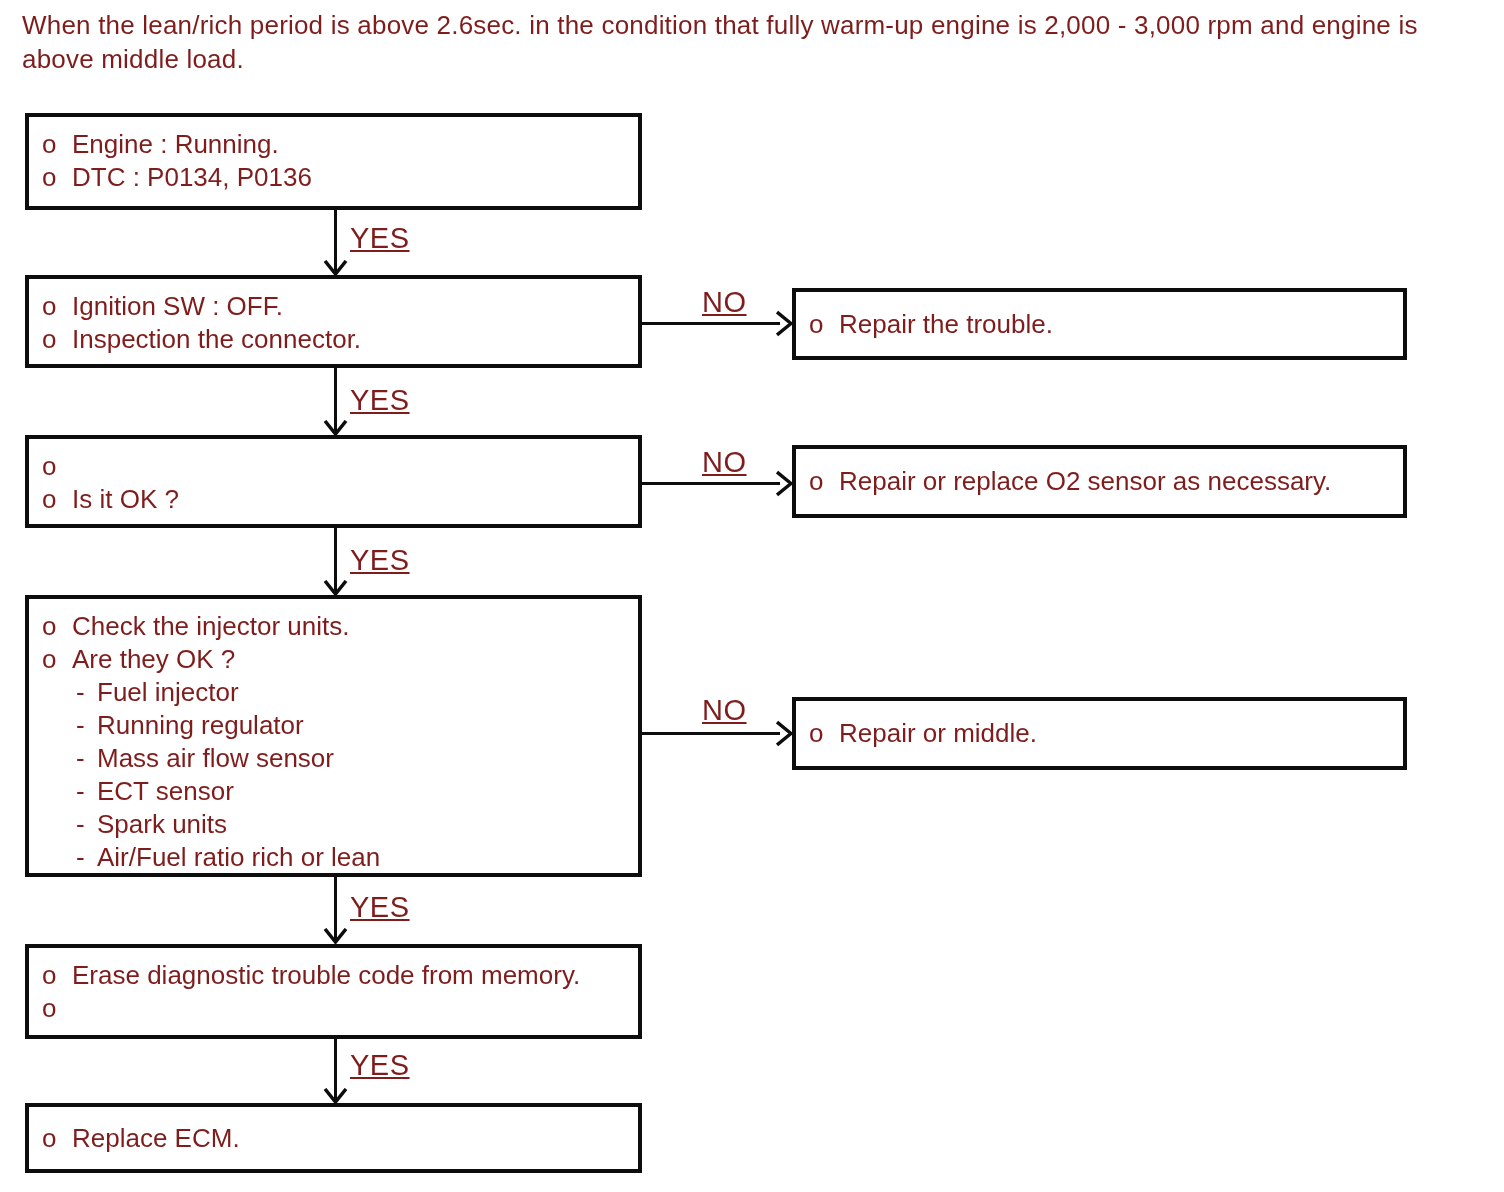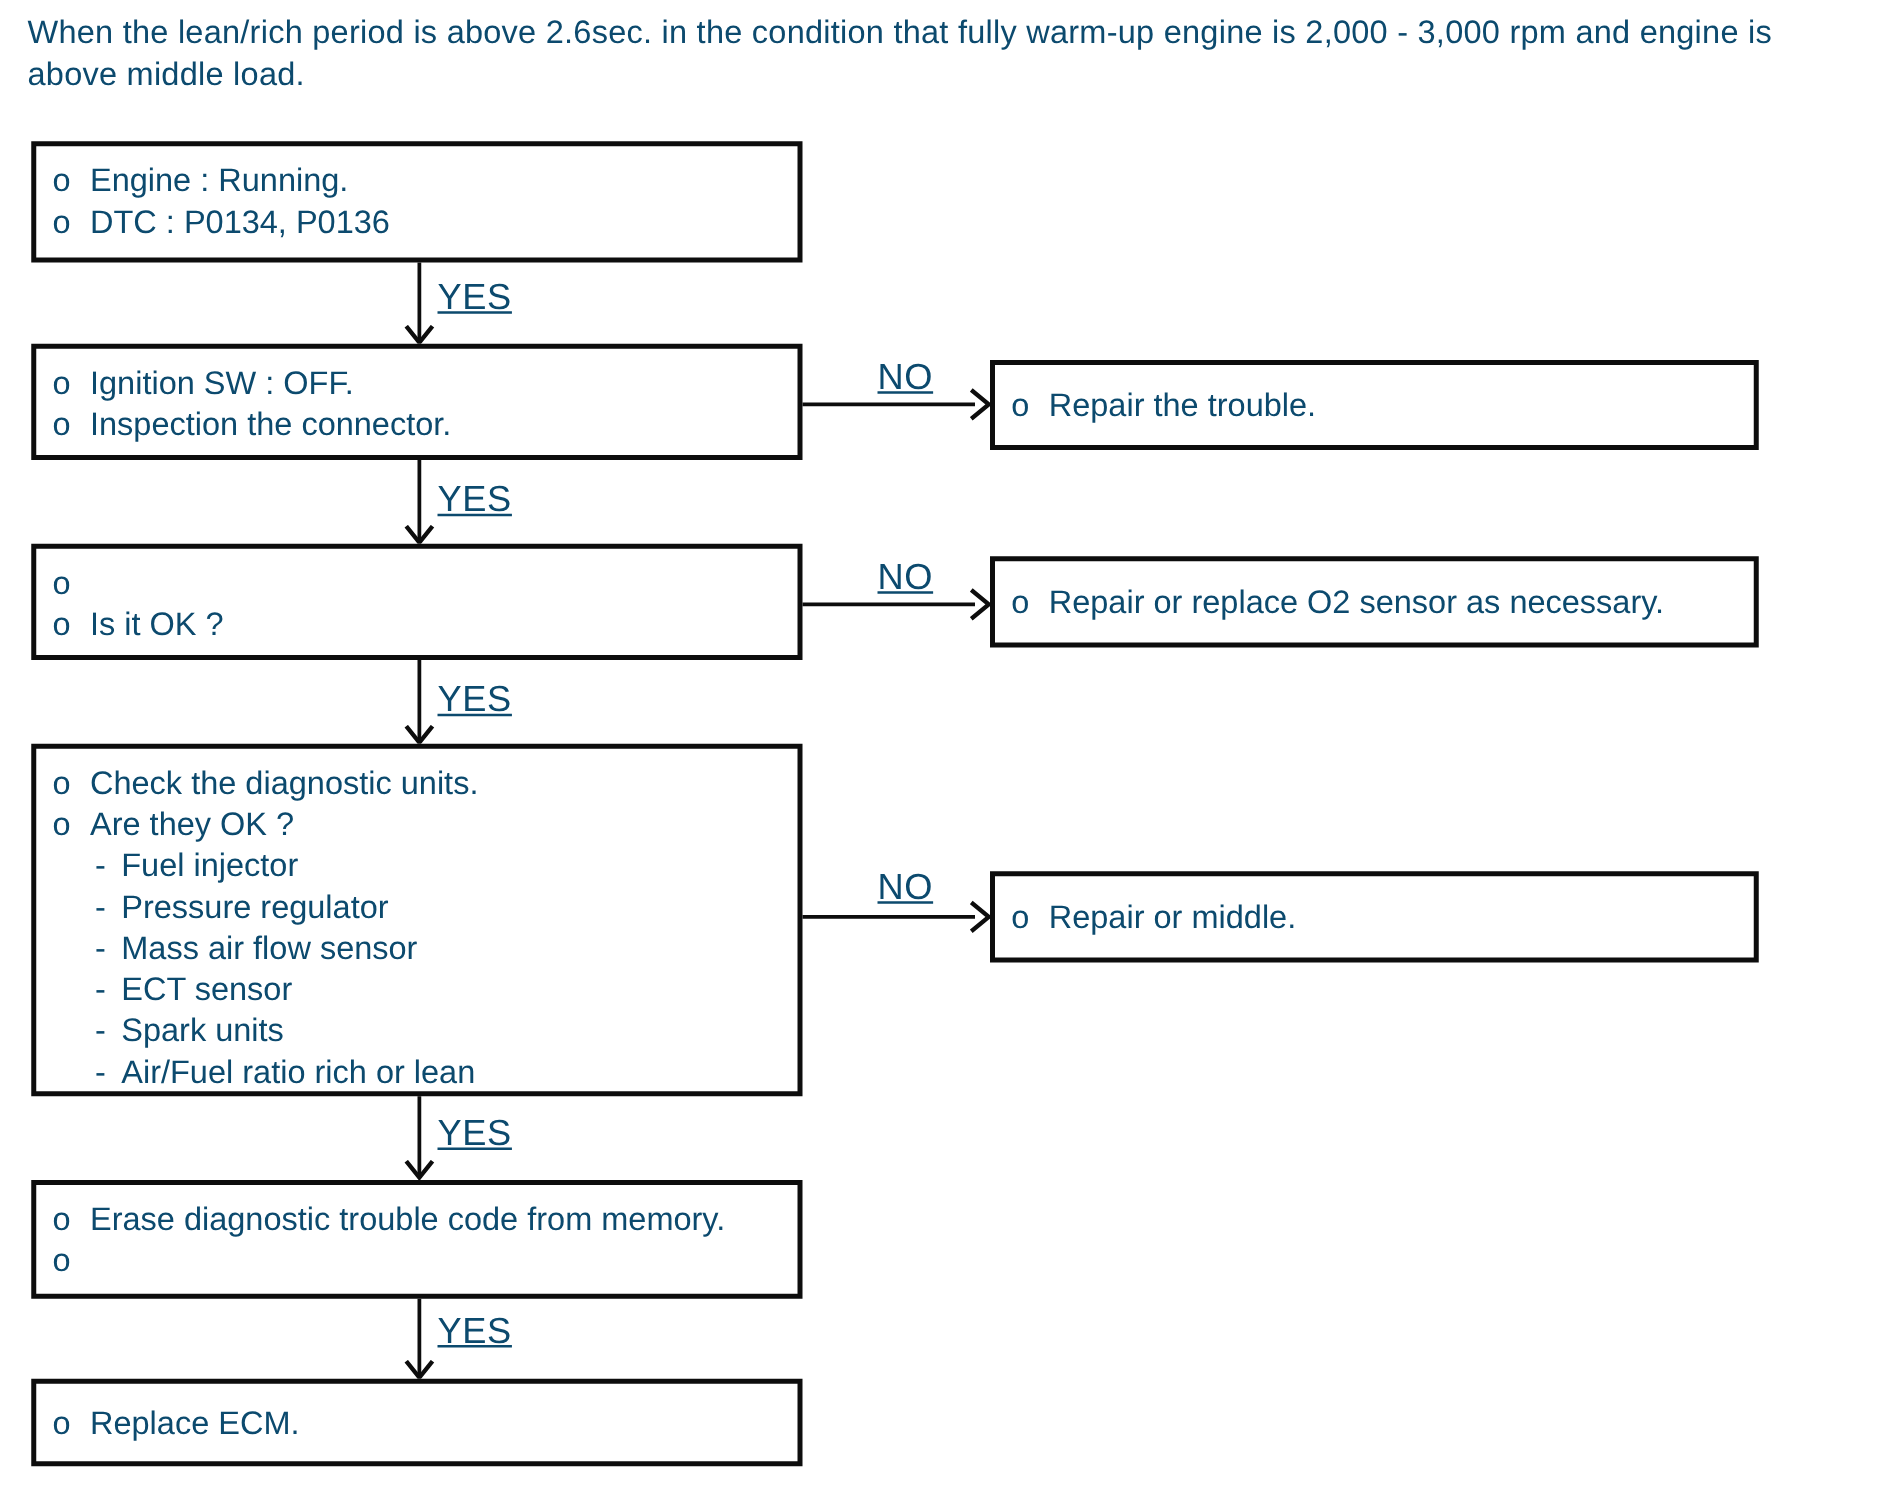--- a/index.html
+++ b/index.html
@@ -1,21 +1,21 @@
 <!DOCTYPE html>
 <html><head>
 <meta charset="utf-8">
 <style>
   html, body { margin: 0; padding: 0; background: #ffffff; }
   #page {
     position: relative;
     width: 1504px;
     height: 1192px;
     background: #ffffff;
-    color: #0c4a6e;
+    color: #7f1d1d;
     font-family: "Liberation Sans", "DejaVu Sans", sans-serif;
     overflow: hidden;
   }
   .header-text {
     position: absolute;
     left: 22px; top: 8px;
     width: 1468px;
     font-size: 26px;
     line-height: 34px;
     letter-spacing: 0.2px;
@@ -142,33 +142,33 @@
   <div class="ah" style="left:323px; top:580px;">
     <svg width="25" height="16" viewBox="0 0 25 16">
         <path d="M2 1 L12.5 14 L23 1" stroke="#0d0d0d" stroke-width="3.5" fill="none"></path>
       </svg>
   </div>
   <div class="edge-label" style="left:350px; top:544px;">YES</div>
 
   <div class="fbox" style="left:25px; top:595px; width:617px; height:282px;">
     <div class="bline">
       <span class="bullet">o</span>
-      <span>Check the diagnostic units.</span>
+      <span>Check the injector units.</span>
     </div>
     <div class="bline">
       <span class="bullet">o</span>
       <span>Are they OK ?</span>
     </div>
     <div class="subline">
       <span class="dash">-</span>
       <span>Fuel injector</span>
     </div>
     <div class="subline">
       <span class="dash">-</span>
-      <span>Pressure regulator</span>
+      <span>Running regulator</span>
     </div>
     <div class="subline">
       <span class="dash">-</span>
       <span>Mass air flow sensor</span>
     </div>
     <div class="subline">
       <span class="dash">-</span>
       <span>ECT sensor</span>
     </div>
     <div class="subline">

